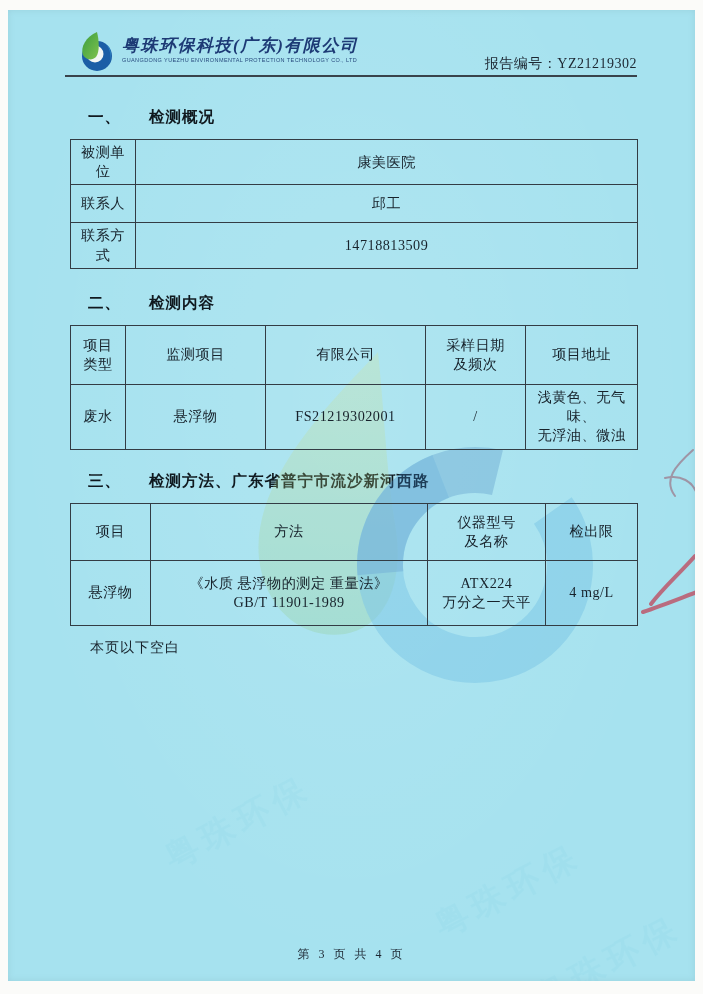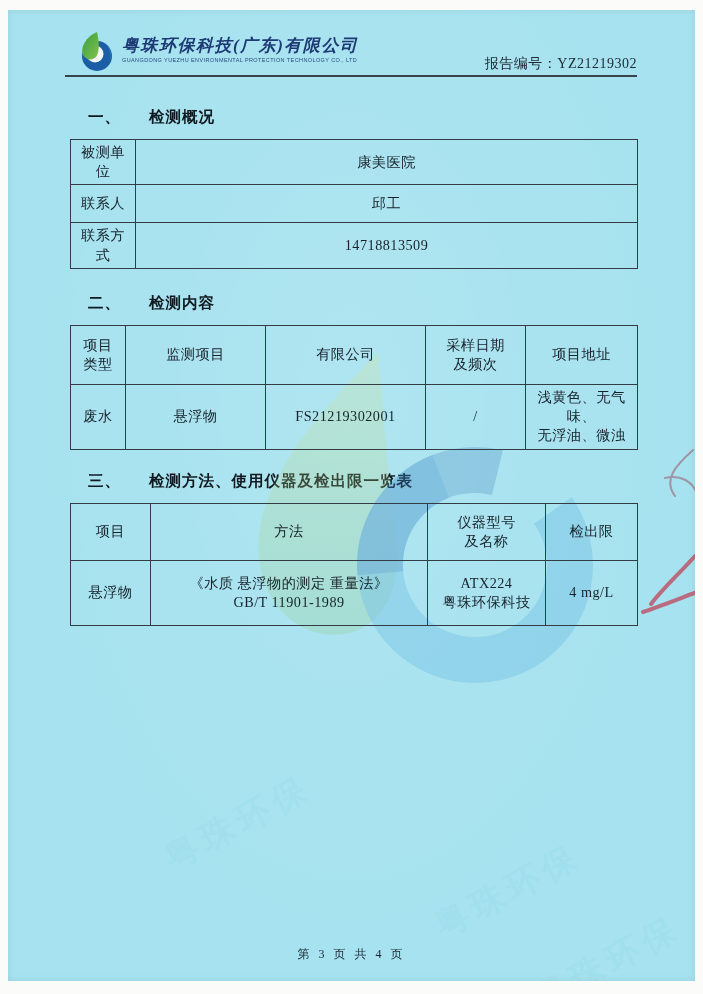--- a/index.html
+++ b/index.html
@@ -175,21 +175,21 @@
         <td>悬浮物</td>
         <td>FS21219302001</td>
         <td>/</td>
         <td>浅黄色、无气味、
 无浮油、微浊</td>
       </tr>
     </tbody>
       </table>
 
     <div class="sec sec3">
-      <span class="sec-no">三、</span><span class="sec-title">检测方法、使用仪器及检出限一览表</span>
+      <span class="sec-no">三、</span><span class="sec-title">检测方法、广东省普宁市流沙新河西路</span>
     </div>
 
     <table class="t3">
       <colgroup>
           <col style="width:80px">
           <col style="width:277px">
           <col style="width:118px">
           <col style="width:92px">
         </colgroup>
       <tbody>
@@ -198,22 +198,23 @@
         <td>方法</td>
         <td>仪器型号
 及名称</td>
         <td>检出限</td>
       </tr>
       <tr class="drow">
         <td>悬浮物</td>
         <td>《水质 悬浮物的测定 重量法》
 GB/T 11901-1989</td>
         <td>ATX224
-粤珠环保科技</td>
+万分之一天平</td>
         <td>4 mg/L</td>
       </tr>
     </tbody>
       </table>
 
+    <div class="blank-note">本页以下空白</div>
   </div>
 
   <div class="footer">第 3 页 共 4 页</div>
 </div>
 
 </body></html>

